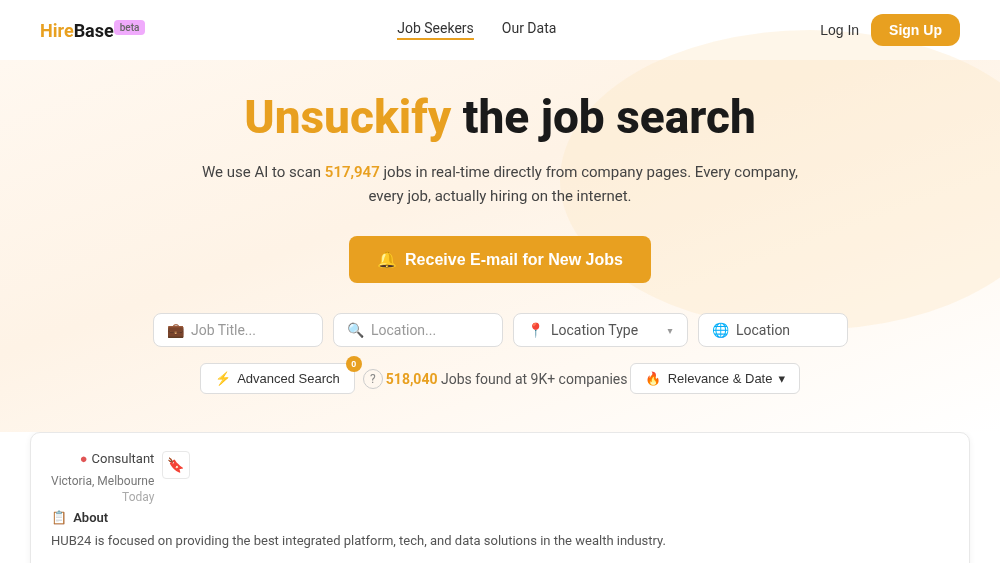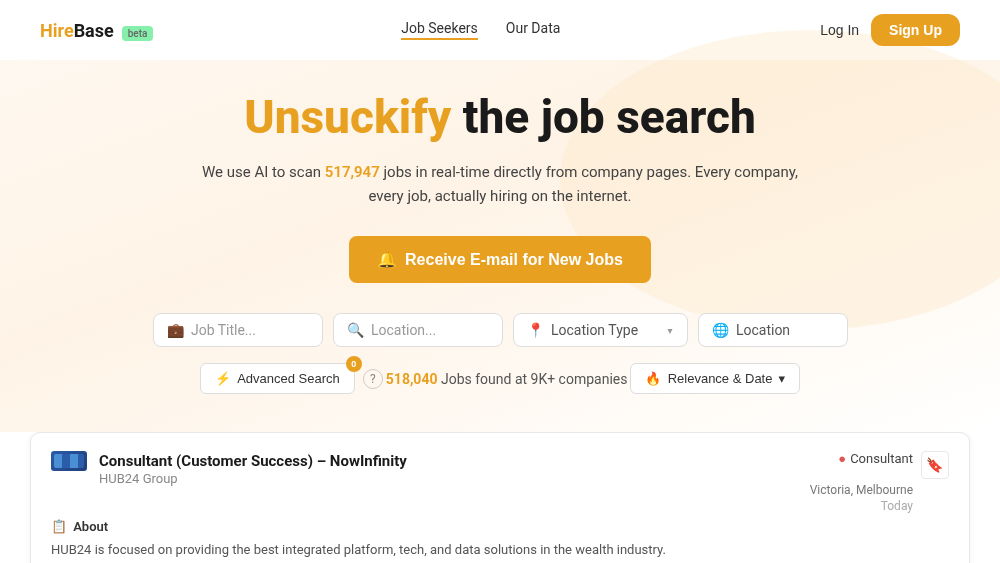--- a/index.html
+++ b/index.html
@@ -14,32 +14,31 @@
     .navbar {
       display: flex;
       align-items: center;
       justify-content: space-between;
       padding: 14px 40px;
       position: relative;
       z-index: 10;
     }
     .nav-left {
       display: flex;
-      align-items: flex-end;
-      gap: 8px;
+      align-items: flex-start;
     }
     .logo-text {
       font-size: 18px;
       font-weight: 700;
       color: #1a1a1a;
     }
     .logo-hire { color: #e8a020; }
     .logo-base { color: #1a1a1a; }
     .beta-badge {
-      background: #86efac;
+      background: #f0abfc;
       color: #666;
       font-size: 10px;
       padding: 2px 6px;
       border-radius: 4px;
       font-weight: 500;
     }
     .nav-center {
       display: flex;
       gap: 28px;
     }
@@ -309,21 +308,21 @@
       display: flex;
       align-items: center;
       gap: 4px;
       font-size: 13px;
       color: #444;
       justify-content: flex-end;
     }
     .job-city {
       font-size: 12px;
       color: #777;
-      margin-top: 17px;
+      margin-top: 8px;
     }
     .job-date {
       font-size: 12px;
       color: #aaa;
       margin-top: 2px;
     }
     .bookmark-btn {
       background: none;
       border: 1px solid #e8e8e8;
       border-radius: 4px;
@@ -433,29 +432,20 @@
       <span>🔥</span>
       <span>Relevance &amp; Date</span>
       <span>▾</span>
     </button>
   </div>
 </section>
 
 <div class="jobs-container">
   <div class="job-card">
     <div class="job-card-header">
-      <div>
-        <div class="job-title-row">
-          <div class="company-logo">
-            <div class="logo-placeholder"></div>
-          </div>
-          <span class="job-title">Consultant (Customer Success) – NowInfinity</span>
-        </div>
-        <div class="company-name">HUB24 Group</div>
-      </div>
       <div style="display:flex; gap:8px; align-items:flex-start;">
         <div class="job-location-block">
           <div class="job-country">
             <span class="red-dot">●</span>
             <span>Consultant</span>
           </div>
           <div class="job-city">Victoria, Melbourne</div>
           <div class="job-date">Today</div>
         </div>
         <button class="bookmark-btn">🔖</button>

